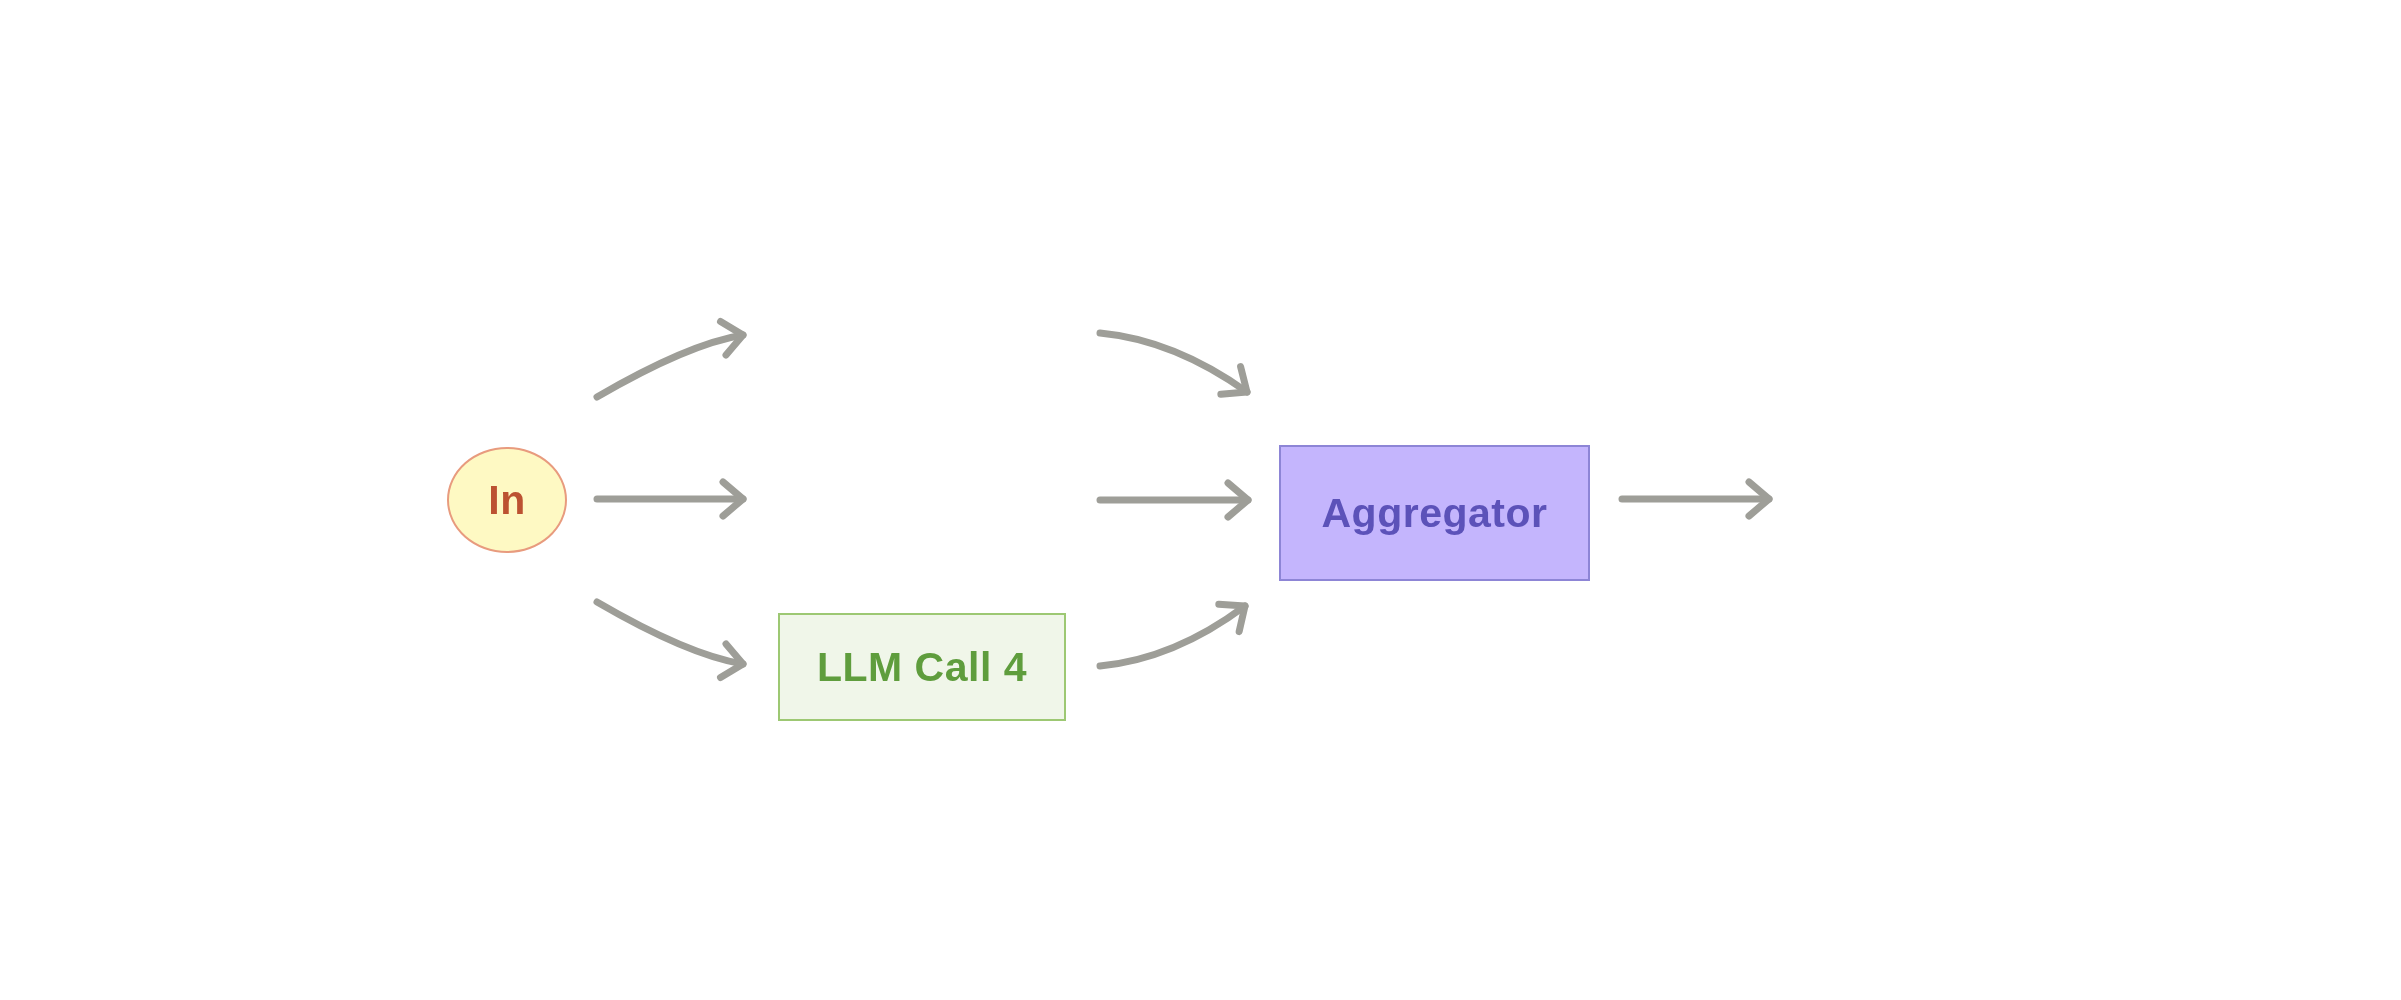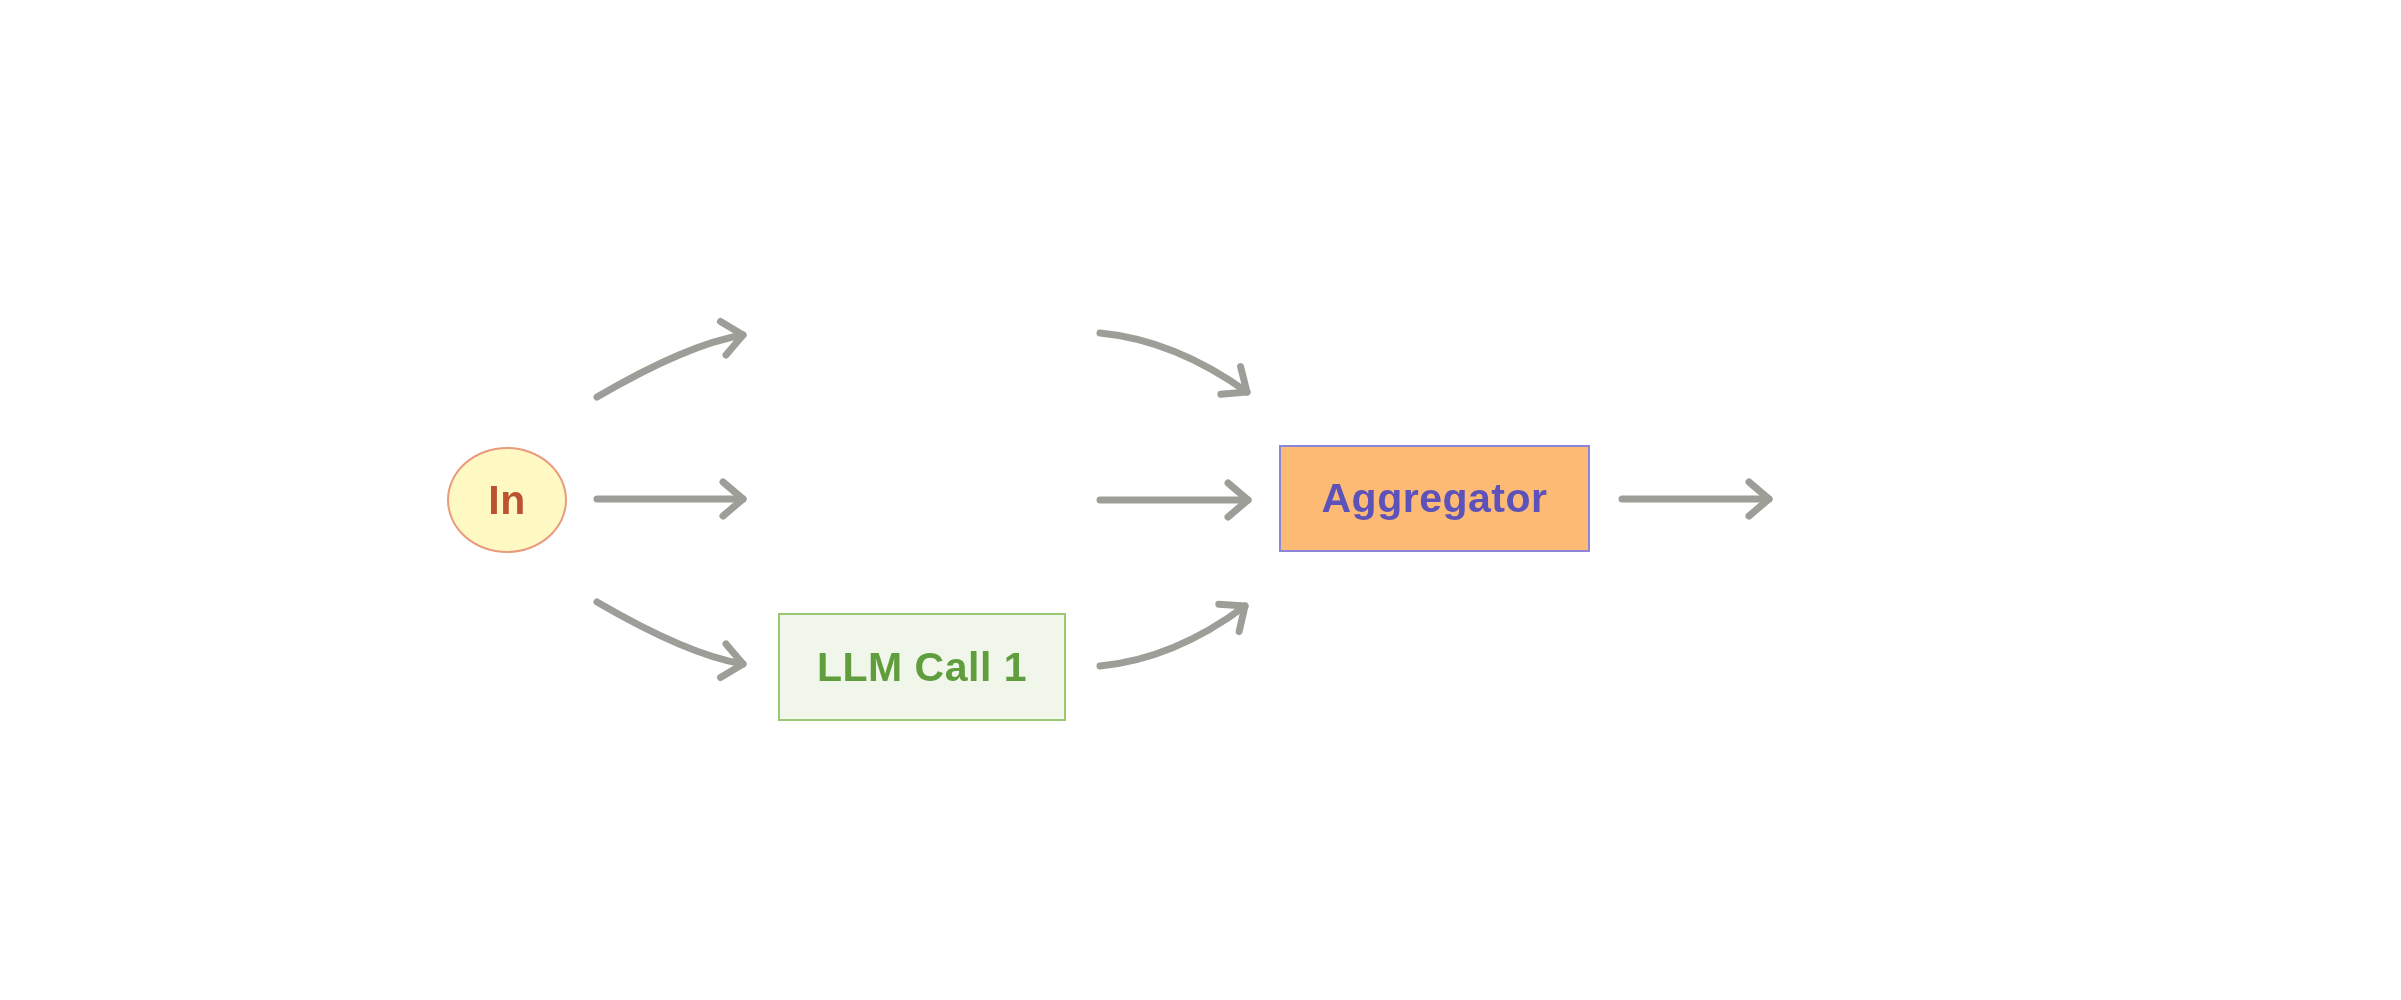--- a/index.html
+++ b/index.html
@@ -59,22 +59,22 @@
     border: 2px solid #9dc873;
     color: #5f9d3d;
   }
   .node-llm1 { top: 278px; }
   .node-llm2 { top: 446px; }
   .node-llm3 { top: 613px; }
   .node-aggregator {
     left: 1279px;
     top: 445px;
     width: 311px;
-    height: 107px;
-    background: #fdba74;
+    height: 136px;
+    background: #c4b5fd;
     border: 2.5px solid #8d85d6;
     color: #5c52b9;
   }
 </style>
 </head>
 <body>
 
 <div class="canvas">
 
   <svg class="arrow-layer" viewBox="0 0 2401 1000" xmlns="http://www.w3.org/2000/svg" fill="none">
@@ -99,21 +99,21 @@
     <path d="M 1622 499 L 1769 499" stroke-width="7" stroke-linecap="round" marker-end="url(#arrowhead)" stroke="#9e9e98"></path>
   </svg>
 
   <div class="node node-pill node-in">
     <span>In</span>
   </div>
 
 
 
   <div class="node node-llm node-llm3">
-    <span>LLM Call 1</span>
+    <span>LLM Call 4</span>
   </div>
 
   <div class="node node-aggregator">
     <span>Aggregator</span>
   </div>
 
 
 </div>
 
 </body></html>

